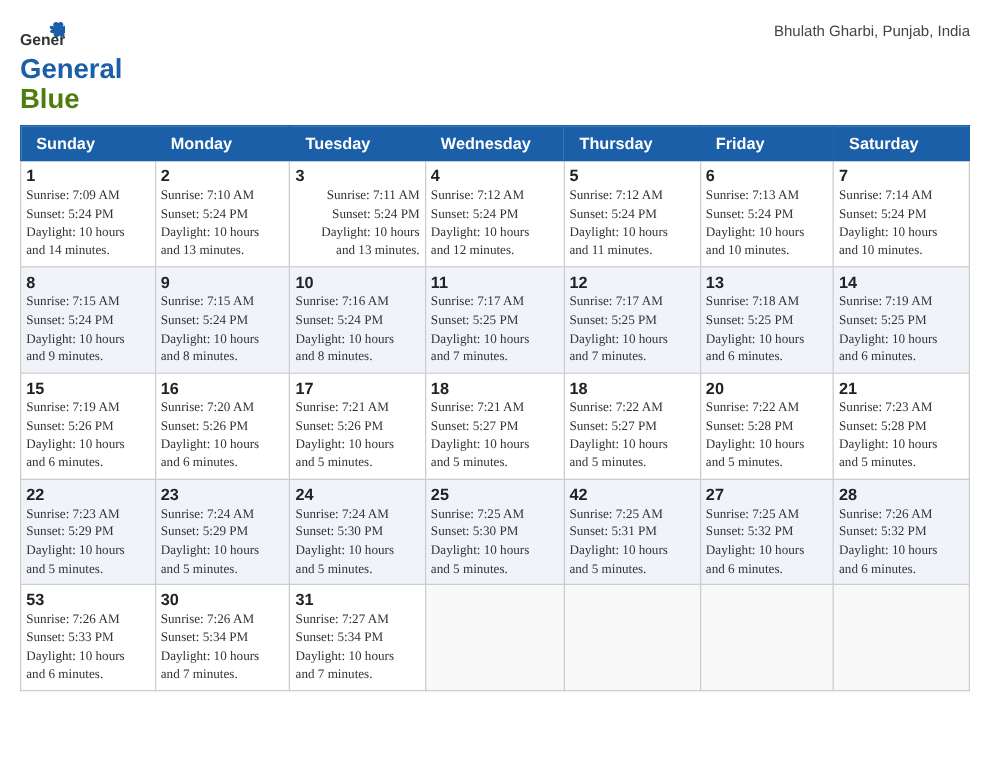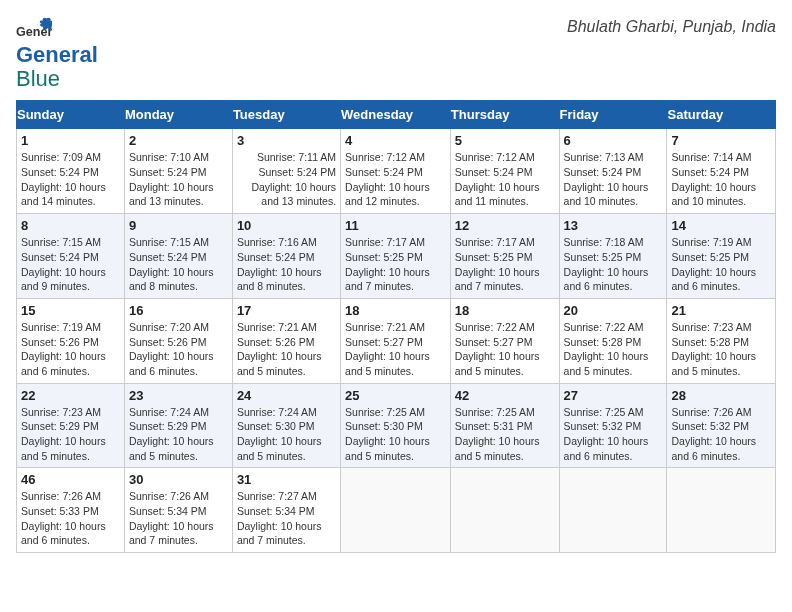--- a/index.html
+++ b/index.html
@@ -32,34 +32,33 @@
     }
     .title-area {
       text-align: right;
     }
     .month-title {
       font-size: 32px;
       font-weight: bold;
       color: #222;
     }
     .location-title {
-      font-size: 16px;
+      font-size: 12px;
       color: #444;
       margin-top: 2px;
-      font-style: italic;
     }
     .calendar {
       width: 100%;
       border-collapse: collapse;
       font-size: 11px;
     }
     .calendar th {
       background: #1a5fa8;
       color: #fff;
-      padding: 6px 0;
+      padding: 6px 12px;
       text-align: left;
       font-size: 13px;
       font-weight: bold;
       border: 1px solid #1a5fa8;
     }
     .calendar td {
       border: 1px solid #ccc;
       vertical-align: top;
       padding: 4px 4px;
       width: 113px;
@@ -73,40 +72,41 @@
       font-size: 13px;
       font-weight: bold;
       color: #222;
       display: block;
       margin-bottom: 2px;
     }
     .day-info {
       color: #333;
       font-size: 10.5px;
       line-height: 1.4;
+      font-family: Liberation Serif, serif;
     }
     .empty-cell {
       background: #f9f9f9 !important;
     }
   </style>
 </head>
 <body>
 
 <div class="header-area">
   <div class="logo">
     <div class="logo-wrapper">
       <svg class="logo-bird-svg" viewBox="0 0 40 32">
         <text x="0" y="22" font-size="14" font-weight="bold" fill="#333">General</text>
         <path d="M34 2 C36 0, 40 2, 38 5 C42 3, 44 7, 40 8 C44 8, 43 12, 39 11 C41 14, 38 16, 35 13 C33 16, 29 14, 30 11 C27 12, 25 8, 29 8 C25 7, 26 3, 30 5 C28 2, 32 0, 34 2Z" fill="#1a5fa8"></path>
       </svg>
     </div>
     <div style="font-size:22px;font-weight:bold;color:#333;line-height:1.2;margin-top:-4px;">
       <span style="color:#1a5fa8;">General</span>
     </div>
-    <div style="font-size:22px;font-weight:normal;color:#0f766e;line-height:1;">Blue</div>
+    <div style="font-size:22px;font-weight:bold;color:#4d7c0f;line-height:1;">Blue</div>
   </div>
   <div class="title-area">
     <div class="location-title">Bhulath Gharbi, Punjab, India</div>
   </div>
 </div>
 
 <table class="calendar">
   <thead>
     <tr id="weekday-header">
     <th>Sunday</th>
@@ -318,21 +318,21 @@
         <td>
           <span class="day-number">28</span>
           <div class="day-info" style="white-space: pre-line;">Sunrise: 7:26 AM
 Sunset: 5:32 PM
 Daylight: 10 hours
 and 6 minutes.</div>
         </td>
       </tr>
       <tr>
         <td>
-          <span class="day-number">46</span>
+          <span class="day-number">53</span>
           <div class="day-info" style="white-space: pre-line;">Sunrise: 7:26 AM
 Sunset: 5:33 PM
 Daylight: 10 hours
 and 6 minutes.</div>
         </td>
         <td>
           <span class="day-number">30</span>
           <div class="day-info" style="white-space: pre-line;">Sunrise: 7:26 AM
 Sunset: 5:34 PM
 Daylight: 10 hours

